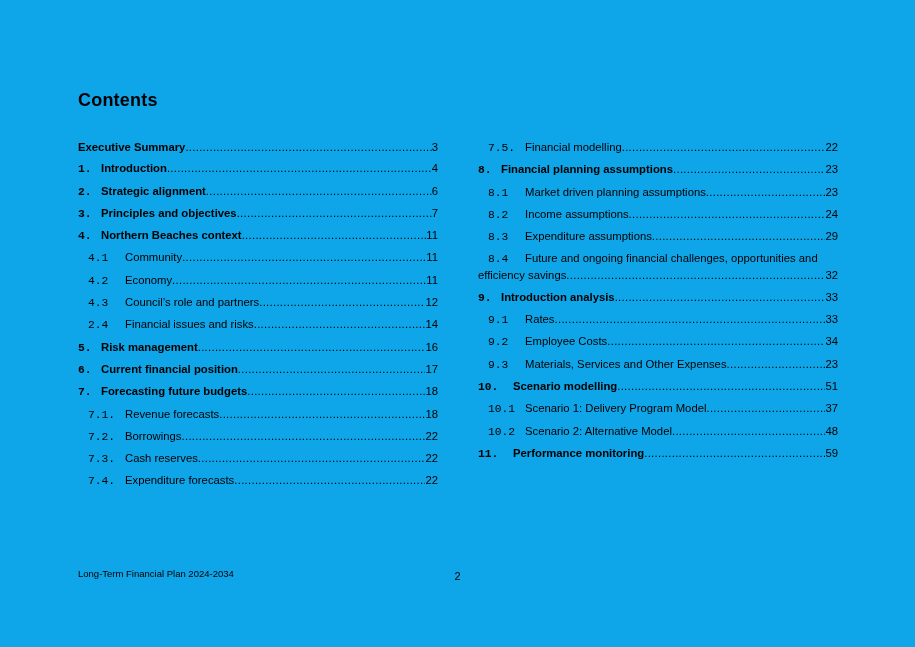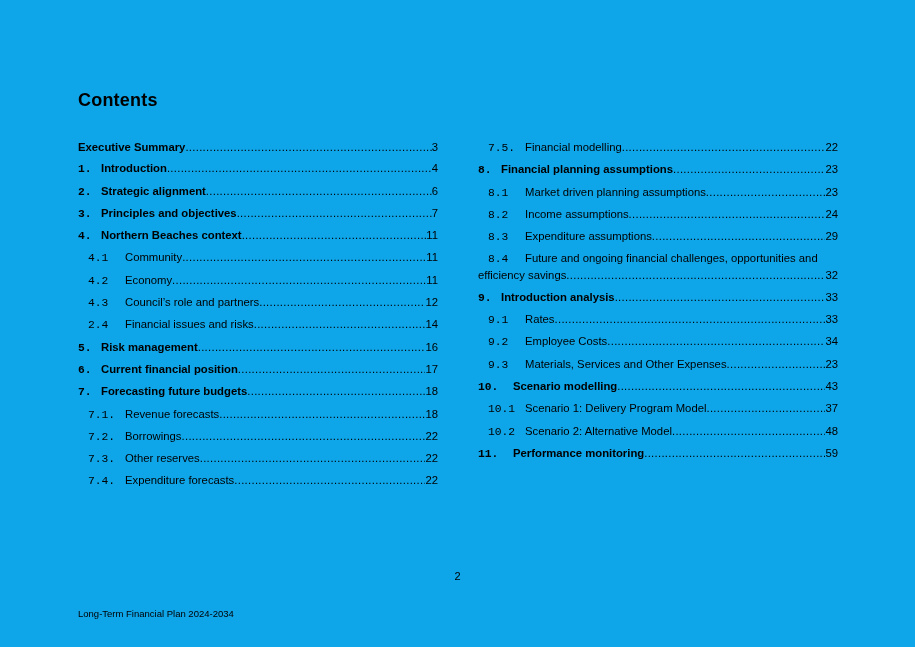--- a/index.html
+++ b/index.html
@@ -70,21 +70,21 @@
     position: absolute;
     left: 0;
     top: 570px;
     width: 915px;
     text-align: center;
     font-size: 11px;
   }
   .footer-text {
     position: absolute;
     left: 78px;
-    top: 608px;
+    top: 568px;
     font-size: 9.5px;
   }
 </style>
 </head>
 <body>
 
 <div class="page">
   <h1 class="doc-title">Contents</h1>
 
   <div class="toc-wrap">
@@ -167,21 +167,21 @@
           <span class="toc-page">18</span>
         </div>
         <div class="toc-row level-h2">
           <span class="toc-num">7.2.</span>
           <span class="toc-label">Borrowings</span>
           <span class="toc-dots">........................................................................................................................................................................................................</span>
           <span class="toc-page">22</span>
         </div>
         <div class="toc-row level-h2">
           <span class="toc-num">7.3.</span>
-          <span class="toc-label">Other reserves</span>
+          <span class="toc-label">Cash reserves</span>
           <span class="toc-dots">........................................................................................................................................................................................................</span>
           <span class="toc-page">22</span>
         </div>
         <div class="toc-row level-h2">
           <span class="toc-num">7.4.</span>
           <span class="toc-label">Expenditure forecasts</span>
           <span class="toc-dots">........................................................................................................................................................................................................</span>
           <span class="toc-page">22</span>
         </div>
       </div>
@@ -246,21 +246,21 @@
         <div class="toc-row level-h2">
           <span class="toc-num">9.3</span>
           <span class="toc-label">Materials, Services and Other Expenses</span>
           <span class="toc-dots">........................................................................................................................................................................................................</span>
           <span class="toc-page">23</span>
         </div>
         <div class="toc-row level-h1 wide">
           <span class="toc-num">10.</span>
           <span class="toc-label">Scenario modelling</span>
           <span class="toc-dots">........................................................................................................................................................................................................</span>
-          <span class="toc-page">43</span>
+          <span class="toc-page">51</span>
         </div>
         <div class="toc-row level-h2">
           <span class="toc-num">10.1</span>
           <span class="toc-label">Scenario 1: Delivery Program Model</span>
           <span class="toc-dots">........................................................................................................................................................................................................</span>
           <span class="toc-page">37</span>
         </div>
         <div class="toc-row level-h2">
           <span class="toc-num">10.2</span>
           <span class="toc-label">Scenario 2: Alternative Model</span>

